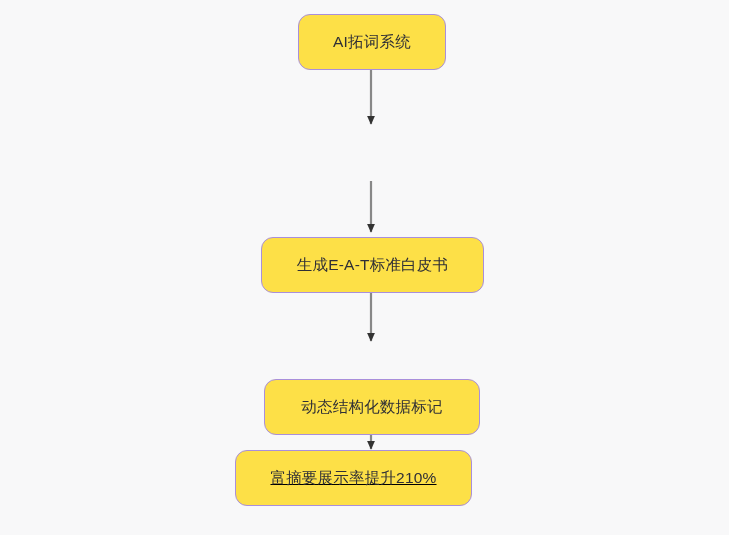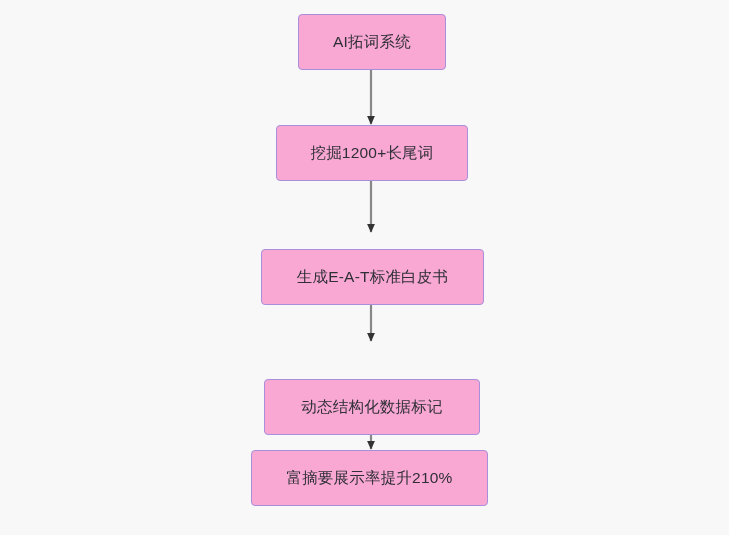--- a/index.html
+++ b/index.html
@@ -16,43 +16,43 @@
 
   #flow-canvas {
     position: relative;
     width: 729px;
     height: 535px;
   }
 
   .node {
     position: absolute;
     box-sizing: border-box;
-    background: #f9a8d4;
+    background: #fde047;
     border: 1.6px solid #a98fdb;
-    border-radius: 4px;
+    border-radius: 12px;
     display: flex;
     align-items: center;
     justify-content: center;
     height: 56px;
   }
 
   .node-label {
     font-size: 15.5px;
     line-height: 1;
     color: #2f2f36;
     white-space: nowrap;
     letter-spacing: 0.2px;
   }
 
   
   .node-1 { left: 298px; top: 14px;  width: 148px; }
   .node-2 { left: 276px; top: 125px; width: 192px; }
-  .node-3 { left: 261px; top: 249px; width: 223px; }
+  .node-3 { left: 261px; top: 237px; width: 223px; }
   .node-4 { left: 264px; top: 342px; width: 216px; margin-top: 37px; }
-  .node-5 { left: 251px; top: 450px; width: 237px; }
+  .node-5 { left: 235px; top: 450px; width: 237px; text-decoration: underline; }
 
   .edge-layer {
     position: absolute;
     left: 0;
     top: 0;
     width: 729px;
     height: 535px;
     pointer-events: none;
   }
 </style>
@@ -79,23 +79,20 @@
     </g>
     <g>
       <line x1="371" y1="398" x2="371" y2="449" stroke="#888888" stroke-width="2.2" marker-end="url(#arrowhead)"></line>
     </g>
   </svg>
 
   <div class="node node-1">
     <span class="node-label">AI拓词系统</span>
   </div>
 
-  <div class="node node-2">
-    <span class="node-label">挖掘1200+长尾词</span>
-  </div>
 
   <div class="node node-3">
     <span class="node-label">生成E-A-T标准白皮书</span>
   </div>
 
   <div class="node node-4">
     <span class="node-label">动态结构化数据标记</span>
   </div>
 
   <div class="node node-5">

